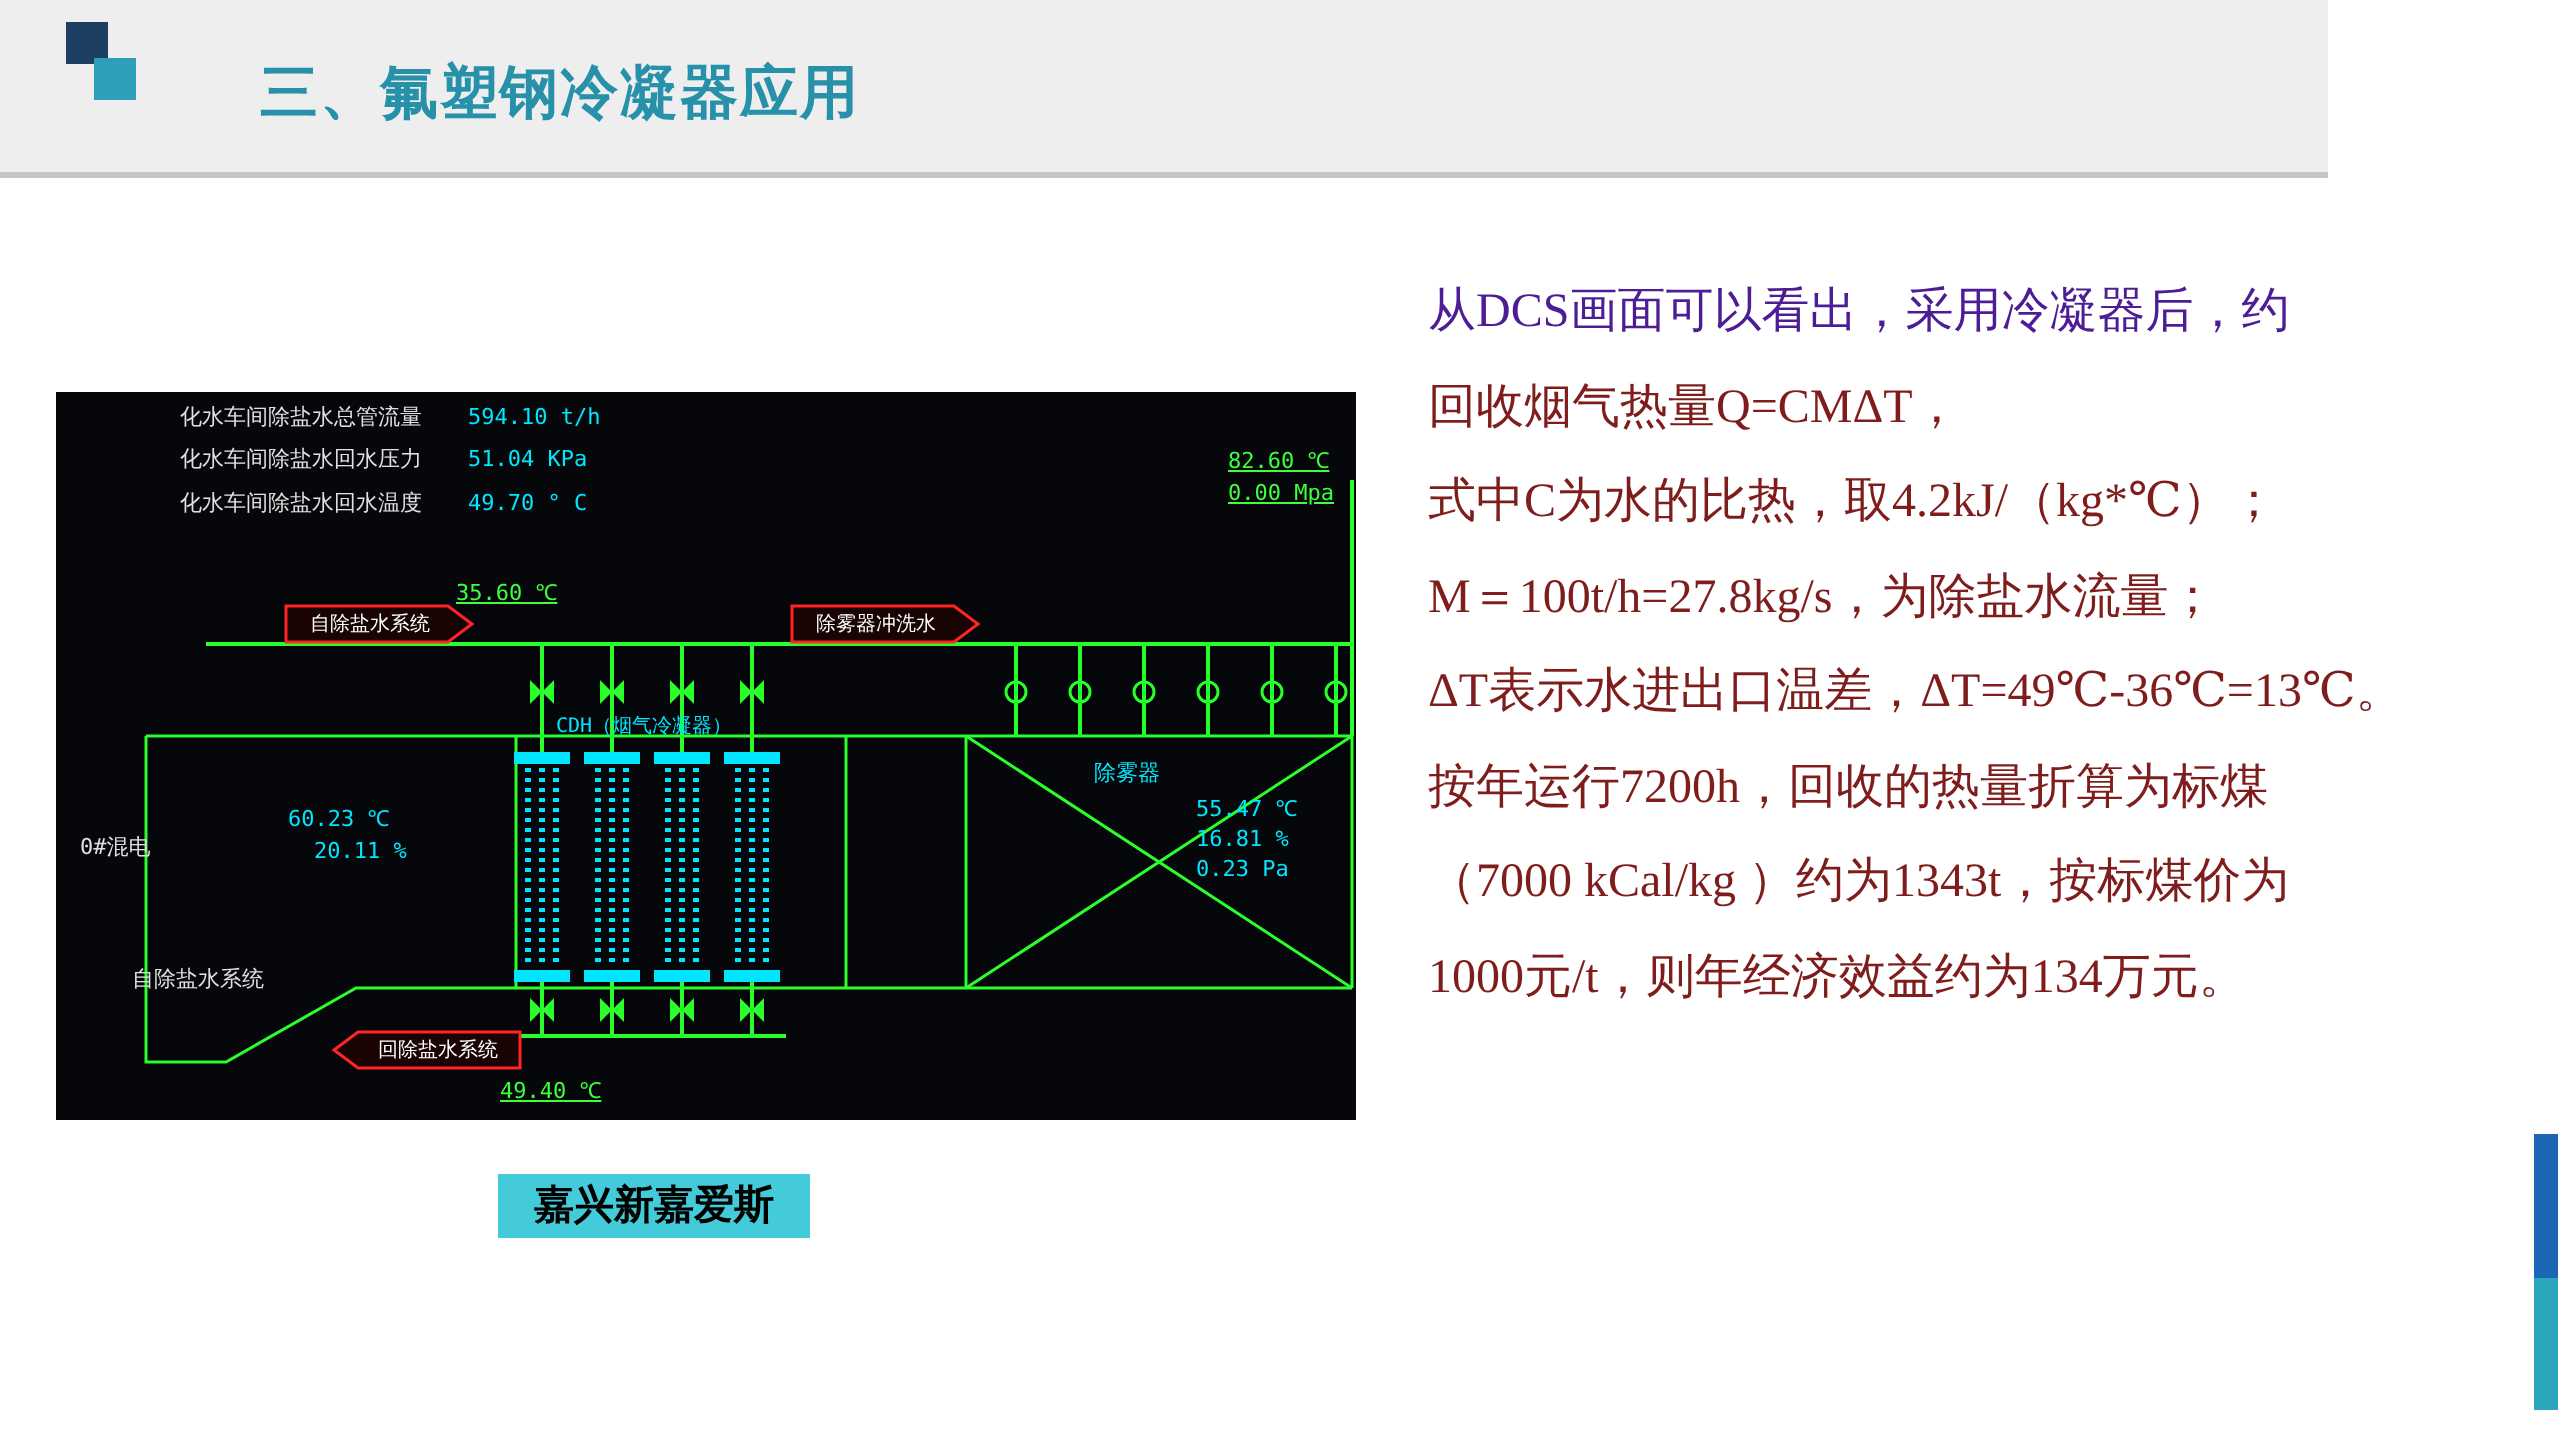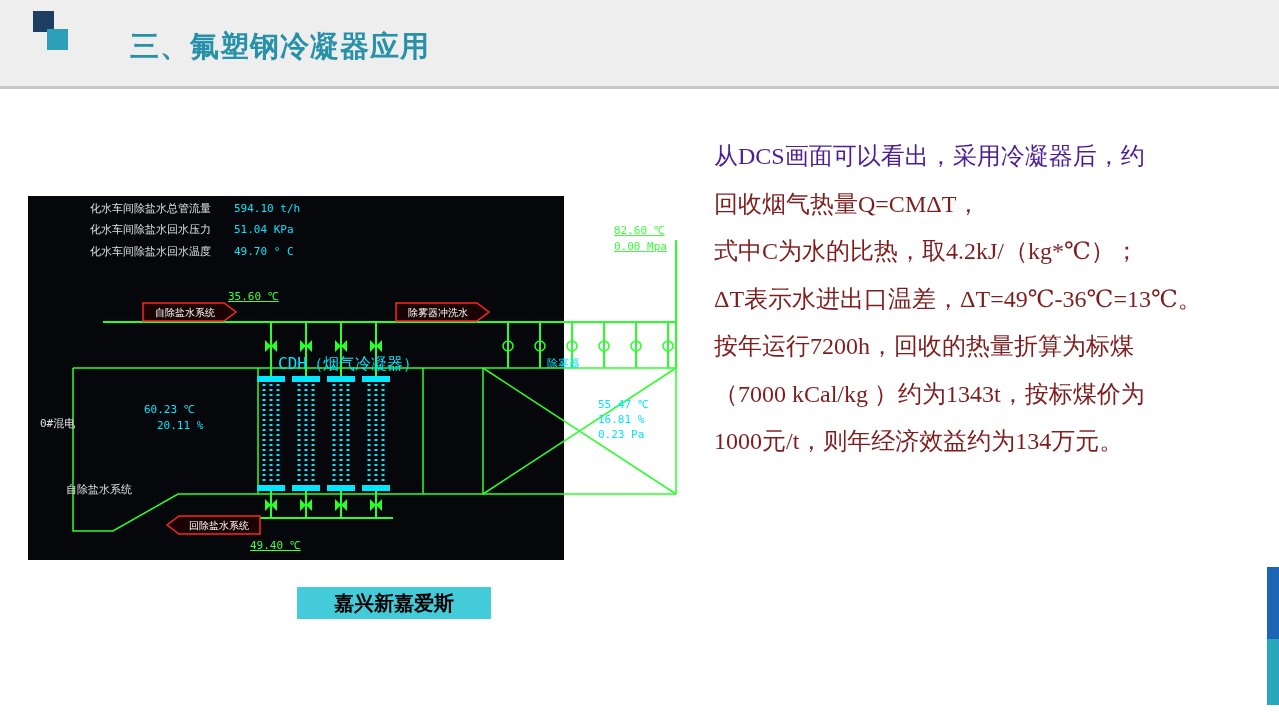--- a/index.html
+++ b/index.html
@@ -1,38 +1,38 @@
 <!DOCTYPE html>
 <html><head>
 <meta charset="utf-8">
 <style>
   html,body{margin:0;padding:0;}
   body{width:1279px;height:720px;overflow:hidden;background:#ffffff;font-family:"Liberation Sans",sans-serif;}
   .slide{position:relative;width:1279px;height:720px;background:#ffffff;overflow:hidden;}
 
   
-  .header{position:absolute;left:0;top:0;width:1279px;height:86px;background:#eeeeee;border-bottom:3px solid #c6c6c6;}
+  .header{position:absolute;left:0;top:0;width:1164px;height:86px;background:#eeeeee;border-bottom:3px solid #c6c6c6;}
   .sq{position:absolute;}
   .sq-navy{left:33px;top:11px;width:21px;height:21px;background:#1d3f63;}
   .sq-teal{left:47px;top:29px;width:21px;height:21px;background:#2e9fb8;}
   .title{position:absolute;left:130px;top:27px;margin:0;font-size:29px;font-weight:bold;color:#2691a9;letter-spacing:1px;}
 
   
-  .dcs{position:absolute;left:28px;top:196px;width:536px;height:364px;background:#06070a;}
+  .dcs{position:absolute;left:28px;top:196px;width:650px;height:364px;background:#06070a;}
   .dcs svg{position:absolute;left:0;top:0;}
   .dt{position:absolute;font-family:"DejaVu Sans Mono",monospace;font-size:11px;white-space:nowrap;line-height:13px;}
   .wt{color:#e0e0e0;}
   .cy{color:#00e6ff;}
   .gr{color:#3dff3d;text-decoration:underline;}
   .ar{color:#ffffff;font-size:10px;width:78px;text-align:center;letter-spacing:0;}
-  .sm{font-size:16px;}
+  .sm{font-size:10px;}
 
   
-  .caption{position:absolute;left:249px;top:587px;width:194px;height:32px;background:#44cbd9;color:#000000;
-           font-size:20px;font-weight:bold;text-align:center;line-height:32px;margin-left:48px;}
+  .caption{position:absolute;left:249px;top:587px;width:156px;height:32px;background:#44cbd9;color:#000000;
+           font-size:20px;font-weight:bold;text-align:center;line-height:32px;}
 
   
   .body-text{position:absolute;left:714px;top:133px;width:560px;}
   .body-text p{margin:0;font-size:24px;line-height:47.5px;color:#7f1d1d;white-space:nowrap;
                font-family:"Liberation Serif","DejaVu Serif",serif;}
   .body-text p.hl{color:#4c1d95;}
 
   
   .bar{position:absolute;right:0;width:12px;}
   .bar-blue{top:567px;height:72px;background:#1b66b5;}
@@ -127,41 +127,42 @@
     <div class="dt cy" style="left:206px;top:49px">49.70 ° C</div>
 
     <div class="dt gr" style="left:586px;top:28px">82.60 ℃</div>
     <div class="dt gr" style="left:586px;top:44px">0.00 Mpa</div>
 
     <div class="dt gr" style="left:200px;top:94px">35.60 ℃</div>
     <div class="dt ar" style="left:118px;top:110px">自除盐水系统</div>
     <div class="dt ar" style="left:371px;top:110px">除雾器冲洗水</div>
 
     <div class="dt cy sm" style="left:250px;top:161px">CDH（烟气冷凝器）</div>
-    <div class="dt cy" style="left:519px;top:161px">除雾器</div>
+    <div class="dt cy" style="left:519px;top:184px">除雾器</div>
     <div class="dt wt" style="left:12px;top:221px">0#混电</div>
 
     <div class="dt cy" style="left:116px;top:207px">60.23 ℃</div>
     <div class="dt cy" style="left:129px;top:223px">20.11 %</div>
 
     <div class="dt cy" style="left:570px;top:202px">55.47 ℃</div>
     <div class="dt cy" style="left:570px;top:217px">16.81 %</div>
     <div class="dt cy" style="left:570px;top:232px">0.23 Pa</div>
 
     <div class="dt wt" style="left:38px;top:287px">自除盐水系统</div>
     <div class="dt ar" style="left:152px;top:323px">回除盐水系统</div>
     <div class="dt gr" style="left:222px;top:343px">49.40 ℃</div>
   </div>
 
   <div class="caption">嘉兴新嘉爱斯</div>
 
   <div class="body-text">
     <p class="hl">从DCS画面可以看出，采用冷凝器后，约</p>
     <p>回收烟气热量Q=CMΔT，</p>
     <p>式中C为水的比热，取4.2kJ/（kg*℃）；</p>
+    <p>M＝100t/h=27.8kg/s，为除盐水流量；</p>
     <p>ΔT表示水进出口温差，ΔT=49℃-36℃=13℃。</p>
     <p>按年运行7200h，回收的热量折算为标煤</p>
     <p>（7000 kCal/kg ）约为1343t，按标煤价为</p>
     <p>1000元/t，则年经济效益约为134万元。</p>
   </div>
 
   <div class="bar bar-blue"></div>
   <div class="bar bar-teal"></div>
 </div>
 

